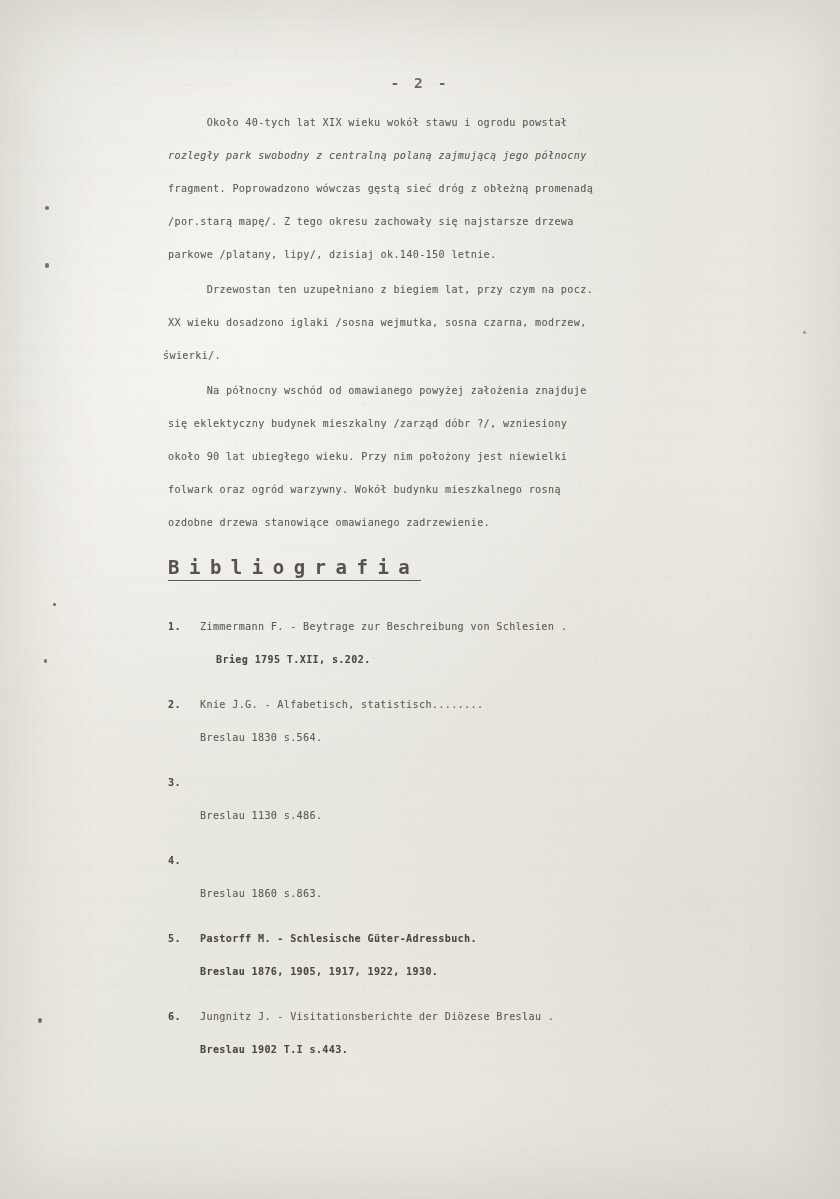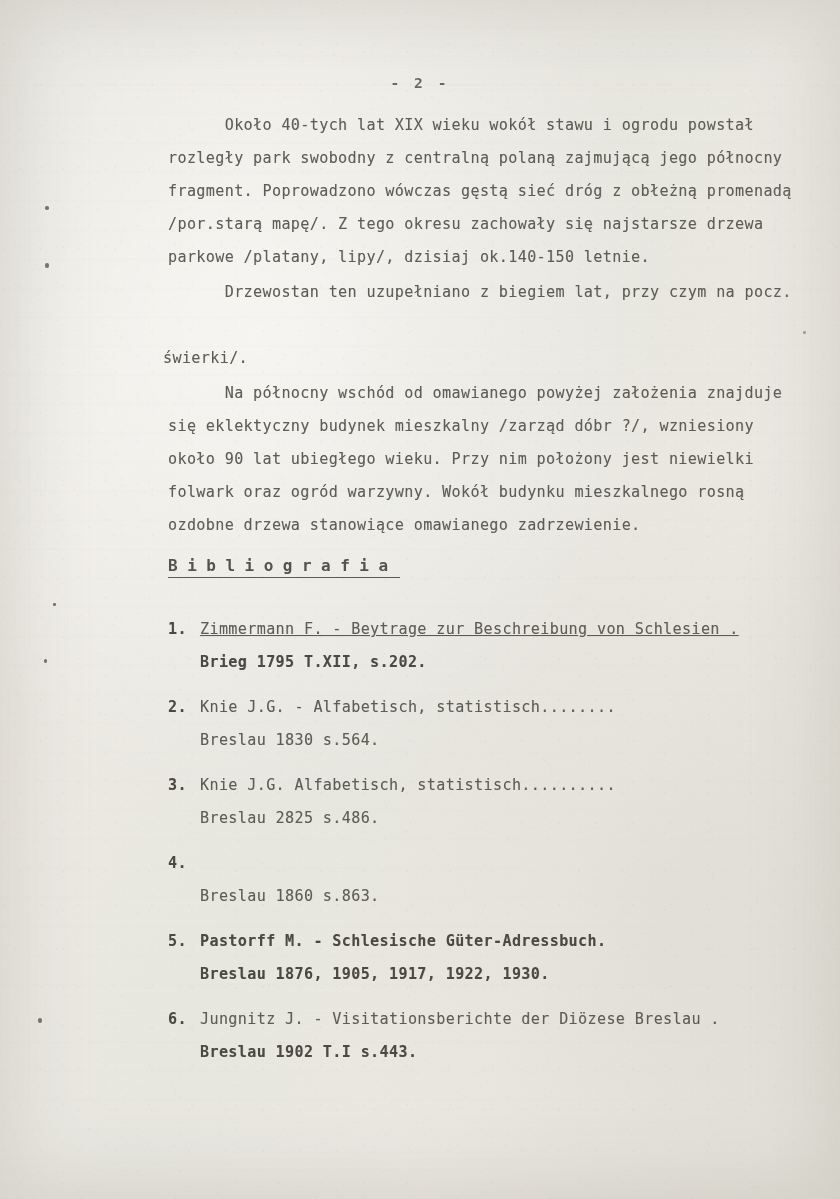--- a/index.html
+++ b/index.html
@@ -49,21 +49,21 @@
   #vignette {
     position: absolute;
     inset: 0;
     pointer-events: none;
     box-shadow: inset 0 0 70px 14px rgba(190,187,177,0.45);
   }
 
   .ink {
     position: absolute;
     white-space: pre;
-    font-size: 15px;
+    font-size: 10px;
     letter-spacing: 0.42px;
     line-height: 1;
     color: #5e5c55;
     text-shadow: 0.35px 0.25px 0.6px rgba(94,92,85,0.30);
   }
 
   .ink.bold {
     font-weight: bold;
     color: #4b4942;
   }
@@ -82,21 +82,21 @@
     color: #6b6962;
     font-weight: bold;
   }
 
   
   #biblio-heading {
     position: absolute;
     left: 168px;
     top: 558px;
     white-space: pre;
-    font-size: 16px;
+    font-size: 19px;
     letter-spacing: 9.5px;
     font-weight: bold;
     color: #55534c;
     border-bottom: 1.6px solid #5e5c55;
     padding-bottom: 3px;
     padding-right: 2px;
     line-height: 1;
   }
 
   
@@ -126,47 +126,47 @@
 <body>
 
 <div id="page">
 
   <div id="bands"></div>
   <div id="grain"></div>
 
   <div id="page-marker">- 2 -</div>
 
   <div class="ink" style="left:168px; top:118px;">      Około 40-tych lat XIX wieku wokół stawu i ogrodu powstał</div>
-  <div class="ink" style="left:168px; top:151px;">rozległy park swobodny z centralną polaną zajmującą jego północny</div>
+  <div class="ink" style="left:168px; top:151px;font-style:italic;">rozległy park swobodny z centralną polaną zajmującą jego północny</div>
   <div class="ink" style="left:168px; top:217px;">/por.starą mapę/. Z tego okresu zachowały się najstarsze drzewa</div>
   <div class="ink" style="left:168px; top:184px;">fragment. Poprowadzono wówczas gęstą sieć dróg z obłeżną promenadą</div>
   <div class="ink" style="left:168px; top:250px;">parkowe /platany, lipy/, dzisiaj ok.140-150 letnie.</div>
 
   <div class="ink" style="left:168px; top:285px;">      Drzewostan ten uzupełniano z biegiem lat, przy czym na pocz.</div>
+  <div class="ink" style="left:168px; top:318px;">XX wieku dosadzono iglaki /sosna wejmutka, sosna czarna, modrzew,</div>
   <div class="ink" style="left:163px; top:351px;">świerki/.</div>
 
   <div class="ink" style="left:168px; top:386px;">      Na północny wschód od omawianego powyżej założenia znajduje</div>
   <div class="ink" style="left:168px; top:419px;">się eklektyczny budynek mieszkalny /zarząd dóbr ?/, wzniesiony</div>
   <div class="ink" style="left:168px; top:452px;">około 90 lat ubiegłego wieku. Przy nim położony jest niewielki</div>
   <div class="ink" style="left:168px; top:485px;">folwark oraz ogród warzywny. Wokół budynku mieszkalnego rosną</div>
   <div class="ink" style="left:168px; top:518px;">ozdobne drzewa stanowiące omawianego zadrzewienie.</div>
 
   <div id="biblio-heading">Bibliografia</div>
 
   <div class="ink bold" style="left:168px; top:622px;">1.</div>
-  <div class="ink" style="left:200px; top:622px;text-decoration:underline;">Zimmermann F. - Beytrage zur Beschreibung von Schlesien .</div>
-  <div class="ink bold" style="left:200px; top:655px;">Brieg 1795 T.XII, s.202.</div>
+  <div class="ink" style="left:200px; top:622px;">Zimmermann F. - Beytrage zur Beschreibung von Schlesien .</div>
+  <div class="ink bold" style="left:216px; top:655px;">Brieg 1795 T.XII, s.202.</div>
 
   <div class="ink bold" style="left:168px; top:700px;">2.</div>
   <div class="ink" style="left:200px; top:700px;">Knie J.G. - Alfabetisch, statistisch........</div>
   <div class="ink" style="left:200px; top:733px;">Breslau 1830 s.564.</div>
 
   <div class="ink bold" style="left:168px; top:778px;">3.</div>
-  <div class="ink" style="left:200px; top:778px;">Knie J.G. Alfabetisch, statistisch..........</div>
-  <div class="ink" style="left:200px; top:811px;">Breslau 2825 s.486.</div>
+  <div class="ink" style="left:200px; top:811px;">Breslau 1130 s.486.</div>
 
   <div class="ink bold" style="left:168px; top:856px;">4.</div>
   <div class="ink" style="left:200px; top:889px;">Breslau 1860 s.863.</div>
 
   <div class="ink bold" style="left:168px; top:934px;">5.</div>
   <div class="ink bold" style="left:200px; top:934px;">Pastorff M. - Schlesische Güter-Adressbuch.</div>
   <div class="ink bold" style="left:200px; top:967px;text-align:right;">Breslau 1876, 1905, 1917, 1922, 1930.</div>
 
   <div class="ink bold" style="left:168px; top:1012px;">6.</div>
   <div class="ink" style="left:200px; top:1012px;">Jungnitz J. - Visitationsberichte der Diözese Breslau .</div>

